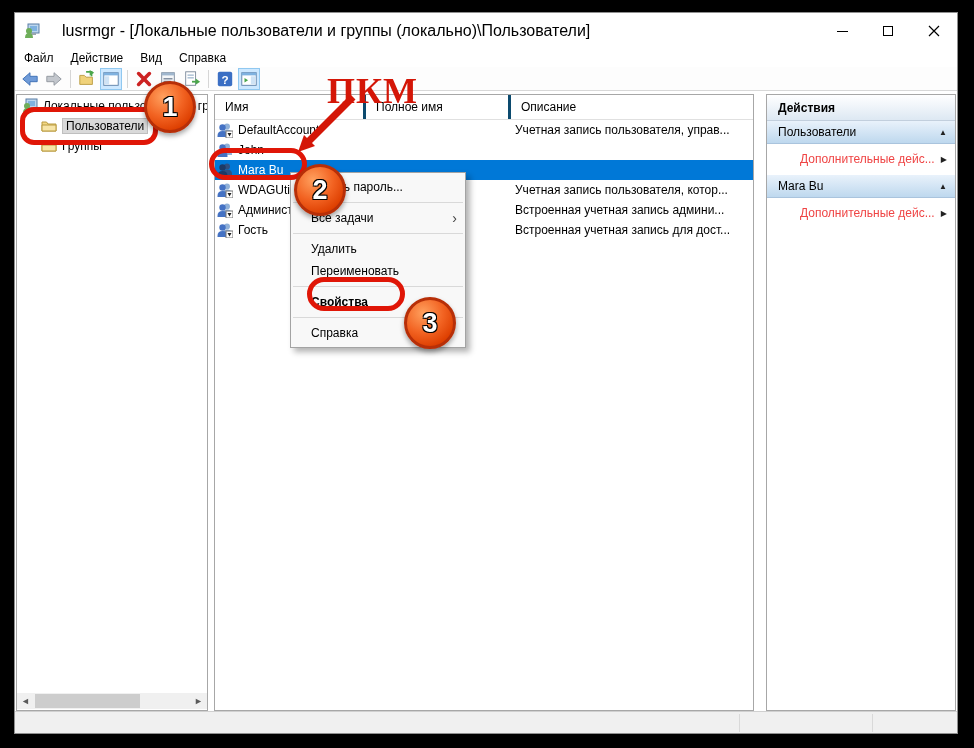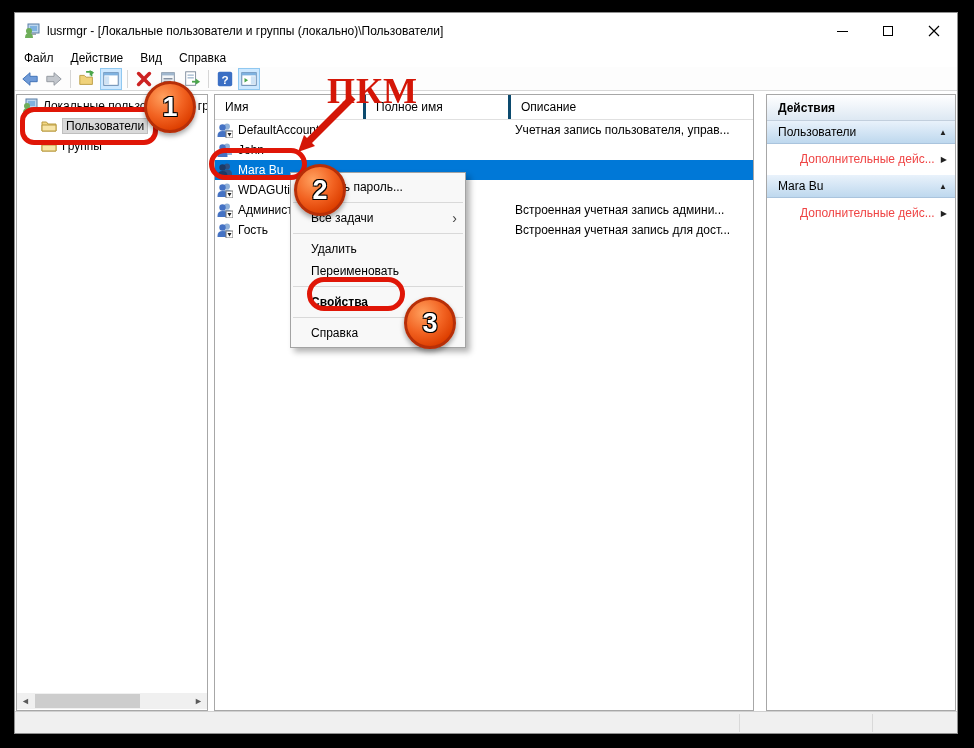--- a/index.html
+++ b/index.html
@@ -2,21 +2,21 @@
 <html><head>
 <meta charset="utf-8">
 <style>
   html,body{margin:0;padding:0;background:#000;}
   *{box-sizing:border-box;font-family:"Liberation Sans",sans-serif;}
   .screen{position:relative;width:974px;height:748px;background:#000;overflow:hidden;}
   .window{position:absolute;left:14px;top:12px;width:944px;height:722px;background:#fff;border:1px solid #8f8f8f;}
   
   .titlebar{position:absolute;left:0;top:0;width:100%;height:36px;background:#fff;display:flex;align-items:center;}
   .app-icon{width:16px;height:16px;margin-left:9px;flex:0 0 auto;}
-  .title-text{font-size:12px;color:#000;margin-left:7px;white-space:nowrap;}
+  .title-text{font-size:16px;color:#000;margin-left:22px;white-space:nowrap;}
   .win-controls{position:absolute;right:0;top:0;height:36px;display:flex;}
   .win-btn{width:46px;height:36px;display:flex;align-items:center;justify-content:center;}
   .glyph-min{width:11px;height:1px;background:#000;}
   .glyph-max{width:10px;height:10px;border:1px solid #000;}
   
   .menubar{position:absolute;left:0;top:36px;width:100%;height:18px;background:#fff;display:flex;align-items:center;font-size:12px;}
   .menubar .mitem{margin-left:9px;margin-right:8px;color:#000;}
   
   .toolbar{position:absolute;left:0;top:54px;width:100%;height:24px;background:#fdfdfd;border-bottom:1px solid #d8d8d8;display:flex;align-items:center;padding-left:3px;}
   .tbtn{width:22px;height:22px;display:flex;align-items:center;justify-content:center;margin:0 1px;border:1px solid transparent;}
@@ -264,20 +264,21 @@
             <circle cx="10" cy="4.5" r="3" fill="#8fb0d8"></circle>
               <path d="M5 12 Q5 7.5 10 7.5 Q15 7.5 15 12 L15 13 L5 13 Z" fill="#8fb0d8"></path>
             <circle cx="5.5" cy="5.5" r="3.2" fill="#4472c4"></circle>
               <path d="M0.5 14 Q0.5 9 5.5 9 Q10.5 9 10.5 14 L10.5 15 L0.5 15 Z" fill="#4472c4"></path>
             <rect x="9" y="9" width="7" height="7" fill="#fff" stroke="#777"></rect>
               <path d="M10.5 11 L14.5 11 L12.5 14.5 Z" fill="#222"></path>
           </svg>
           <span class="nm">WDAGUtilityAccount</span>
         </div>
         <div class="cell-full"></div>
+        <div class="cell-desc">Учетная запись пользователя, котор...</div>
       </div>
 
       <div class="lrow" style="top:105px;">
         <div class="cell-name">
           <svg class="uicon" viewBox="0 0 16 16">
             <circle cx="10" cy="4.5" r="3" fill="#8fb0d8"></circle>
               <path d="M5 12 Q5 7.5 10 7.5 Q15 7.5 15 12 L15 13 L5 13 Z" fill="#8fb0d8"></path>
             <circle cx="5.5" cy="5.5" r="3.2" fill="#4472c4"></circle>
               <path d="M0.5 14 Q0.5 9 5.5 9 Q10.5 9 10.5 14 L10.5 15 L0.5 15 Z" fill="#4472c4"></path>
             <rect x="9" y="9" width="7" height="7" fill="#fff" stroke="#777"></rect>

